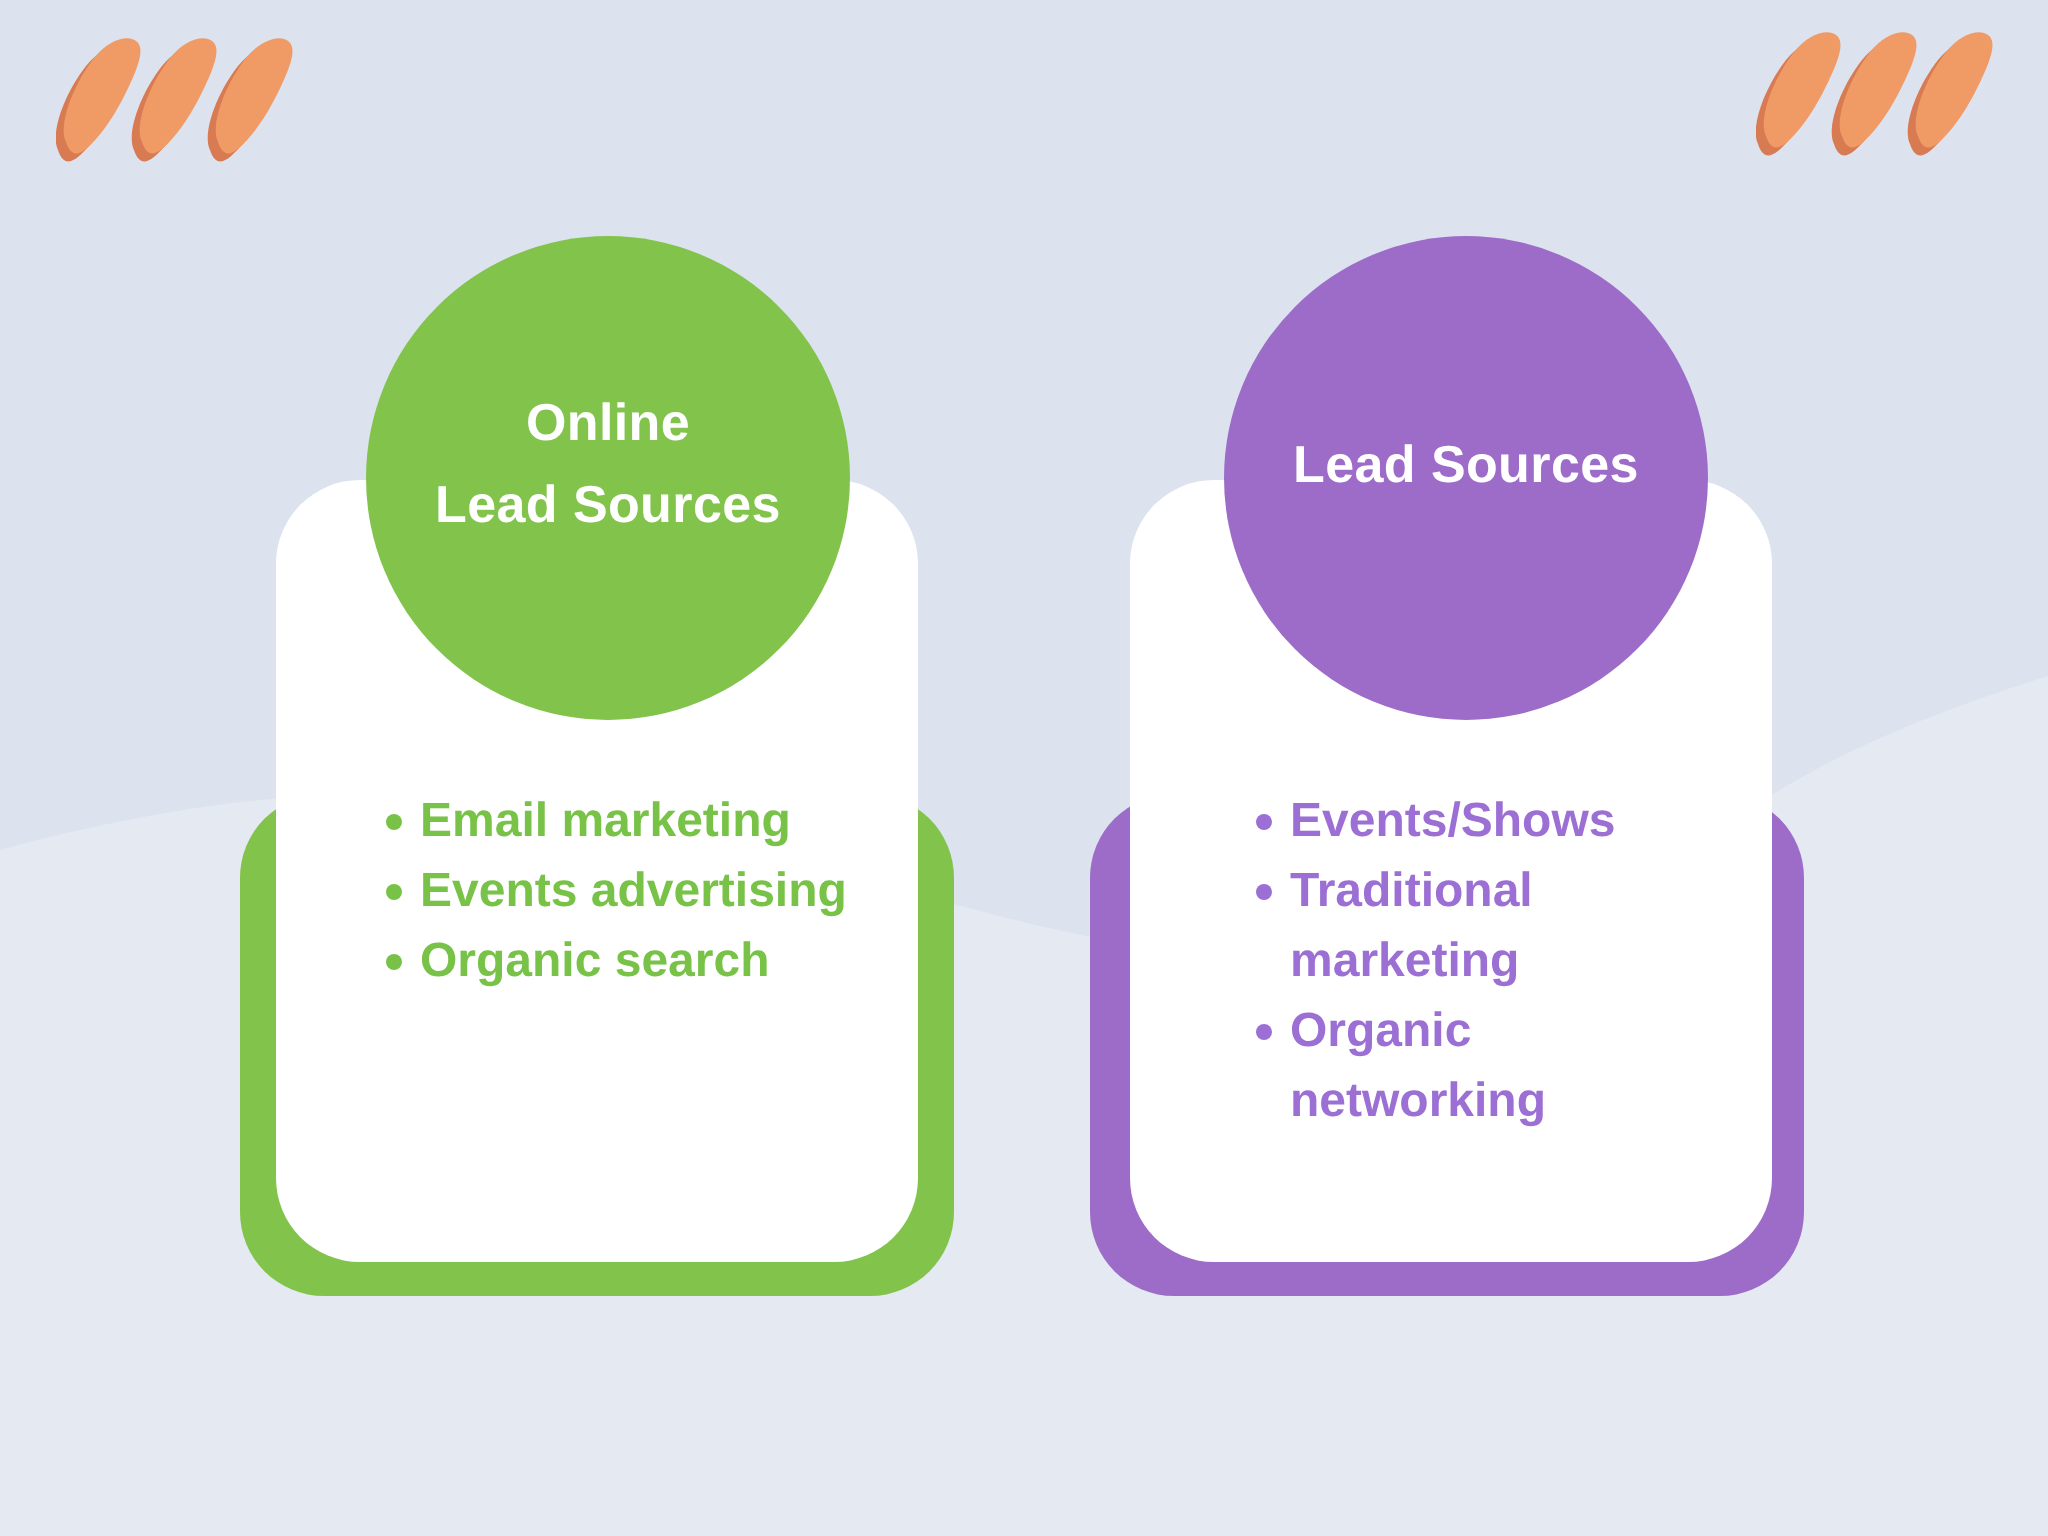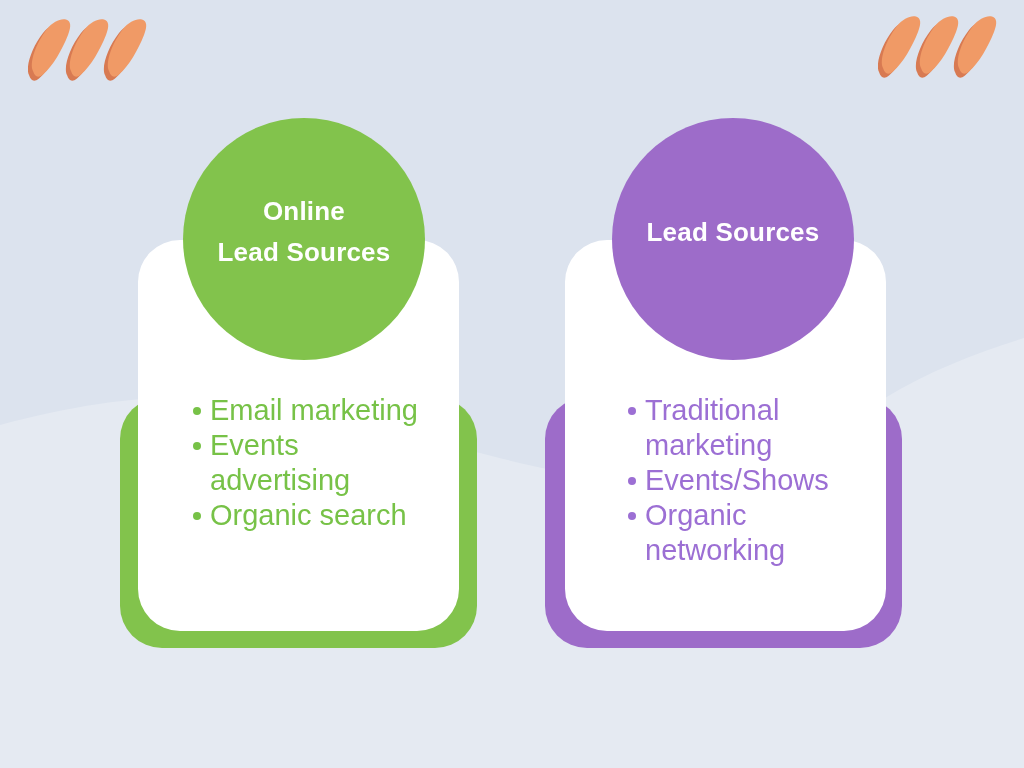--- a/index.html
+++ b/index.html
@@ -32,21 +32,21 @@
   
   .circle{
     position:absolute;top:118px;width:242px;height:242px;border-radius:50%;
     display:flex;align-items:center;justify-content:center;text-align:center;
   }
   .circle.left{left:183px;background:var(--green,#82c34c);}
   .circle.right{left:612px;background:var(--purple,#9d6cc9);}
   .circle-title{transform:translateY(-7px);color:#ffffff;font-size:26px;line-height:41px;font-weight:700;letter-spacing:.2px;}
 
   
-  .src-list{position:absolute;top:393px;margin:0;padding:0;list-style:none;font-size:29px;line-height:35px;font-weight:400;}
+  .src-list{position:absolute;top:393px;margin:0;padding:0;list-style:none;font-size:24px;line-height:35px;font-weight:700;}
   .src-list.left{left:193px;width:235px;color:var(--green-text,#77c247);}
   .src-list.right{left:628px;width:208px;color:var(--purple-text,#9c6fd4);}
   .src-list li{position:relative;padding-left:17px;}
   .src-list li::before{
     content:"";position:absolute;left:0;top:14px;width:8px;height:8px;border-radius:50%;background:currentColor;
   }
 </style>
 </head>
 <body>
 
@@ -104,19 +104,19 @@
 
   <section>
     <div class="backdrop purple"></div>
     <div class="panel right"></div>
     <div class="circle right">
       <div class="circle-title">
         <div>Lead Sources</div>
       </div>
     </div>
     <ul class="src-list right">
+      <li>Events/Shows</li>
       <li>Traditional marketing</li>
-      <li>Events/Shows</li>
       <li>Organic networking</li>
     </ul>
   </section>
 
 </div>
 
 </body></html>

